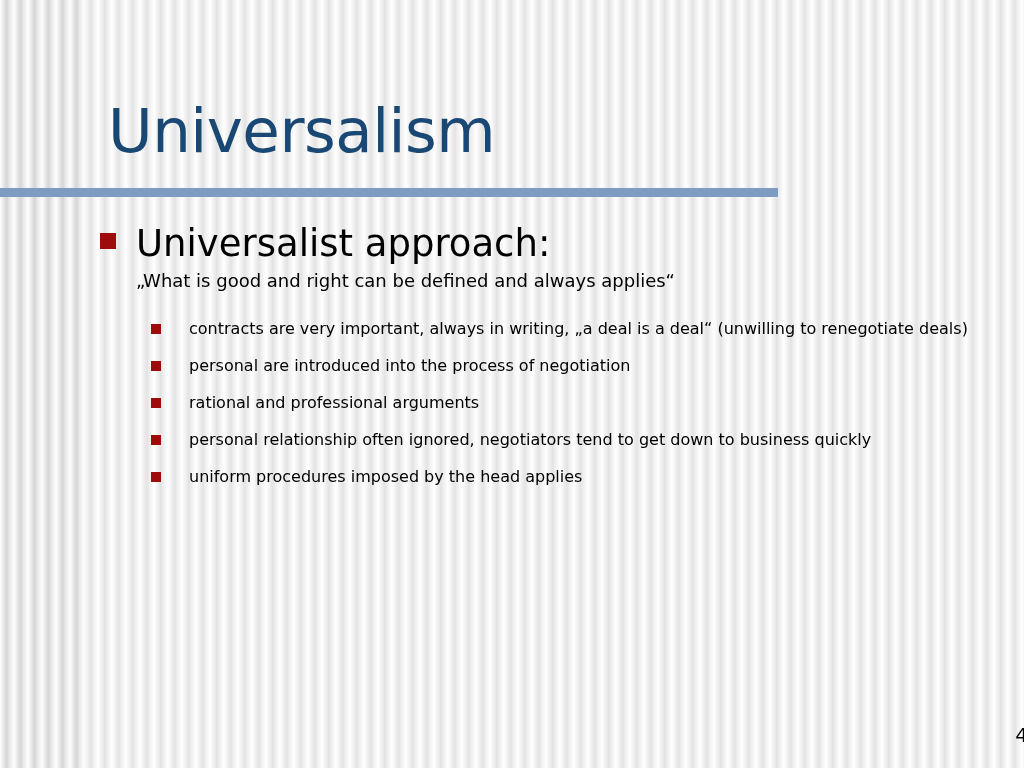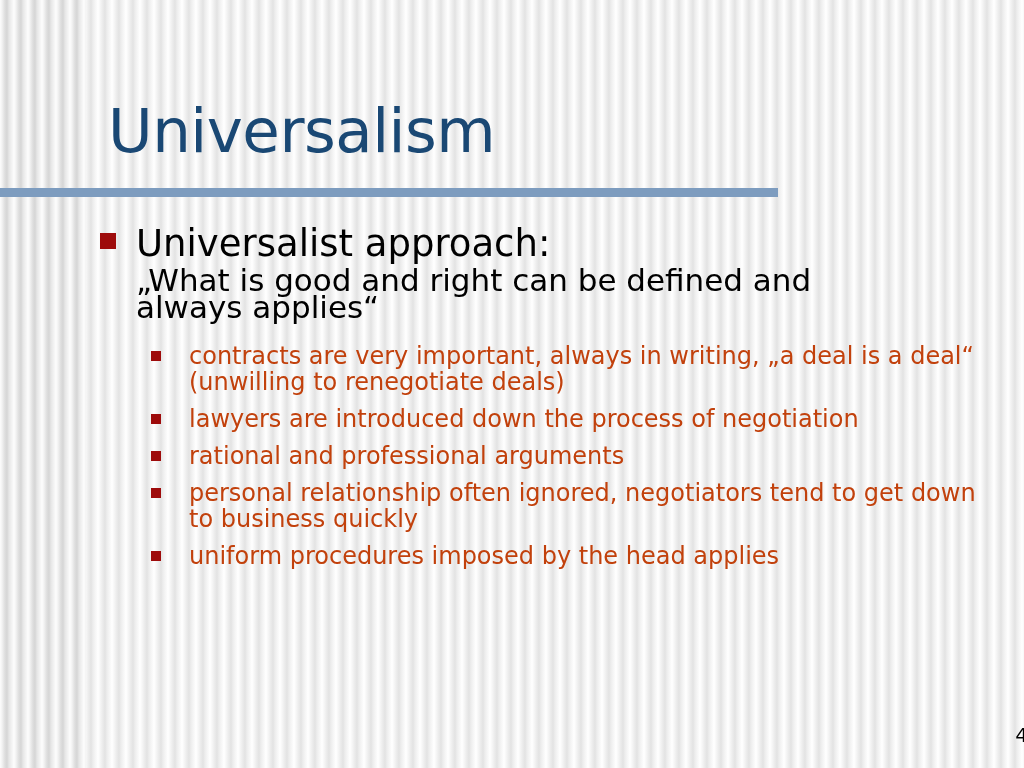--- a/index.html
+++ b/index.html
@@ -120,38 +120,38 @@
   }
   .lvl1-text {
     font-size: 37px;
     line-height: 46px;
     color: #000000;
     font-weight: 400;
   }
 
   .sub-quote {
     padding-left: 40px;
-    font-size: 31px;
+    font-size: 18px;
     line-height: 27px;
     color: #000000;
     max-width: 760px;
   }
 
   .lvl2-list {
     margin: 0;
     padding: 0;
     list-style: none;
   }
   .lvl2 {
     position: relative;
     padding-left: 93px;
     margin-bottom: 11px;
-    font-size: 24px;
+    font-size: 16px;
     line-height: 26px;
-    color: #c2410c;
+    color: #000000;
     max-width: 1000px;
   }
   .lvl2 > .bullet-marker {
     position: absolute;
     left: 55px;
     top: 8px;
     width: 10px;
     height: 10px;
     background: #9e0b0b;
   }
@@ -204,21 +204,21 @@
 
       <div id="spacer-b"></div>
 
       <ul class="lvl2-list">
         <li class="lvl2">
           <span class="bullet-marker"></span>
           <span class="lvl2-text">contracts are very important, always in writing, „a deal is a deal“ (unwilling to renegotiate deals)</span>
         </li>
         <li class="lvl2">
           <span class="bullet-marker"></span>
-          <span class="lvl2-text">lawyers are introduced down the process of negotiation</span>
+          <span class="lvl2-text">personal are introduced into the process of negotiation</span>
         </li>
         <li class="lvl2">
           <span class="bullet-marker"></span>
           <span class="lvl2-text">rational and professional arguments</span>
         </li>
         <li class="lvl2">
           <span class="bullet-marker"></span>
           <span class="lvl2-text">personal relationship often ignored, negotiators tend to get down to business quickly</span>
         </li>
         <li class="lvl2">

